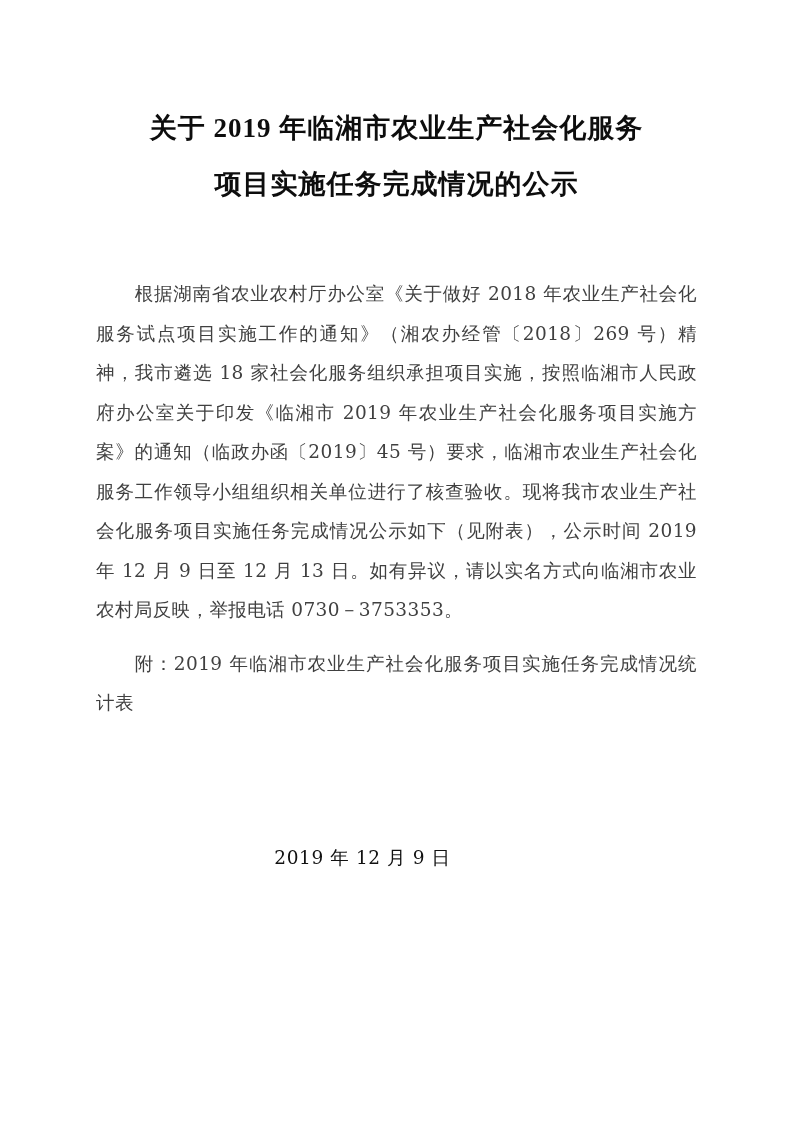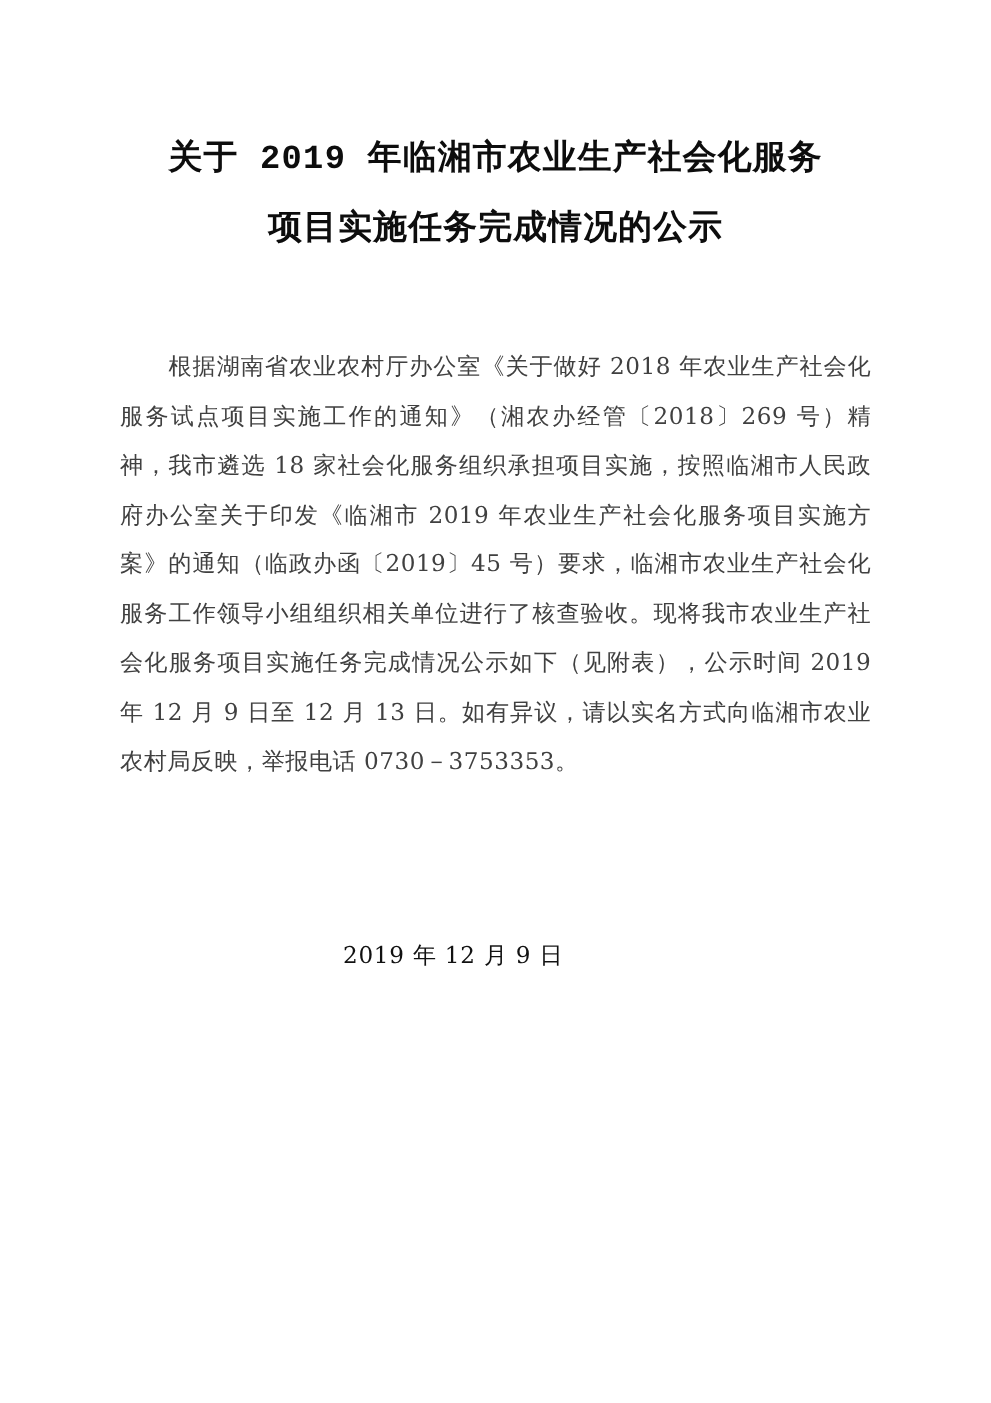--- a/index.html
+++ b/index.html
@@ -18,21 +18,21 @@
   }
   .page {
     width: 793px;
     height: 1122px;
     box-sizing: border-box;
     padding: 86px 96px 40px 96px;
     position: relative;
   }
   .doc-title {
     text-align: center;
-    font-family: Liberation Mono, monospace;
+    font-family: Liberation Serif, serif;
     font-weight: bold;
     font-size: 27px;
     line-height: 56px;
     letter-spacing: 1px;
     color: #0d0d0d;
     margin: 0;
   }
   .doc-title .line {
     display: block;
     white-space: nowrap;
@@ -79,17 +79,18 @@
 
   <div class="title-block">
     <h1 class="doc-title">
       <span class="line">关于 2019 年临湘市农业生产社会化服务</span>
       <span class="line">项目实施任务完成情况的公示</span>
     </h1>
   </div>
 
   <div class="body-block">
     <p class="para indent">根据湖南省农业农村厅办公室《关于做好 2018 年农业生产社会化服务试点项目实施工作的通知》（湘农办经管〔2018〕269 号）精神，我市遴选 18 家社会化服务组织承担项目实施，按照临湘市人民政府办公室关于印发《临湘市 2019 年农业生产社会化服务项目实施方案》的通知（临政办函〔2019〕45 号）要求，临湘市农业生产社会化服务工作领导小组组织相关单位进行了核查验收。现将我市农业生产社会化服务项目实施任务完成情况公示如下（见附表），公示时间 2019 年 12 月 9 日至 12 月 13 日。如有异议，请以实名方式向临湘市农业农村局反映，举报电话 0730－3753353。</p>
+    <p class="para indent">附：2019 年临湘市农业生产社会化服务项目实施任务完成情况统计表</p>
   </div>
 
   <div class="date-line">2019 年 12 月 9 日</div>
 
 </div>
 
 </body></html>

